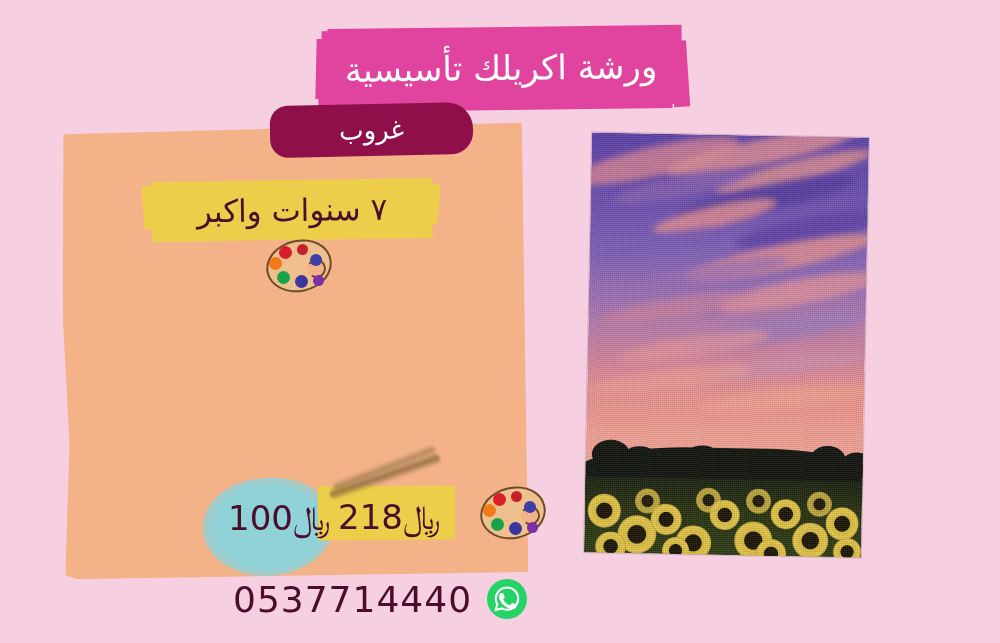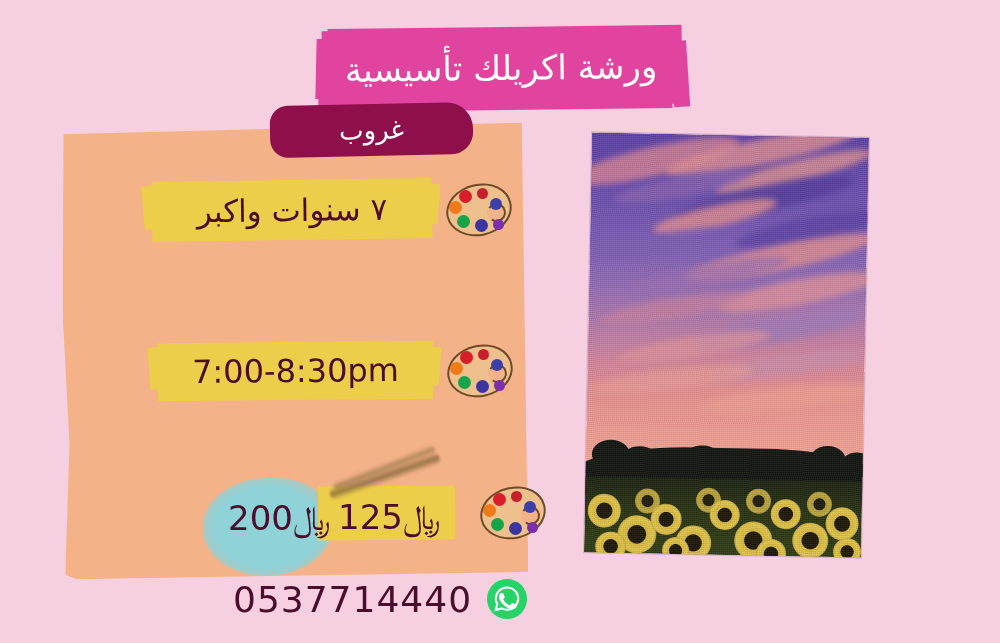--- a/index.html
+++ b/index.html
@@ -92,20 +92,21 @@
     background: #f4b289;
     clip-path: polygon(0.6% 1.5%, 99.6% 0%, 100% 99.4%, 2.6% 100%, 0% 99.0%, 1.2% 70%, 0% 41%);
     transform: rotate(-0.6deg);
   }
 
   
   .info-row {
     position: absolute;
     display: flex;
     align-items: center;
+    flex-direction: column;
   }
   .hl {
     position: relative;
     background: #ecce4b;
     display: flex;
     align-items: center;
     justify-content: center;
     color: #4a0d2b;
     white-space: nowrap;
   }
@@ -333,40 +334,26 @@
         <div class="dot d2"></div>
         <div class="dot d3"></div>
       <div class="dot d4"></div>
         <div class="dot d5"></div>
         <div class="dot d6"></div>
         <div class="dot d7"></div>
     </div>
   </div>
 
 
-  <div class="info-row" id="row-time">
-    <div class="hl">7:00-8:30pm</div>
-    <div class="palette">
-      <div class="body"></div>
-        <div class="thumb"></div>
-      <div class="dot d1"></div>
-        <div class="dot d2"></div>
-        <div class="dot d3"></div>
-      <div class="dot d4"></div>
-        <div class="dot d5"></div>
-        <div class="dot d6"></div>
-        <div class="dot d7"></div>
-    </div>
-  </div>
 
 
   <div id="cyan-splash"></div>
   <div id="price-yellow"></div>
-  <div id="price-new">﷼200</div>
-  <div id="price-old">﷼125</div>
+  <div id="price-new">﷼100</div>
+  <div id="price-old">﷼218</div>
   <div id="price-strike"></div>
   <div id="price-strike2"></div>
   <div class="palette" id="price-palette">
     <div class="body"></div>
       <div class="thumb"></div>
     <div class="dot d1"></div>
       <div class="dot d2"></div>
       <div class="dot d3"></div>
     <div class="dot d4"></div>
       <div class="dot d5"></div>

